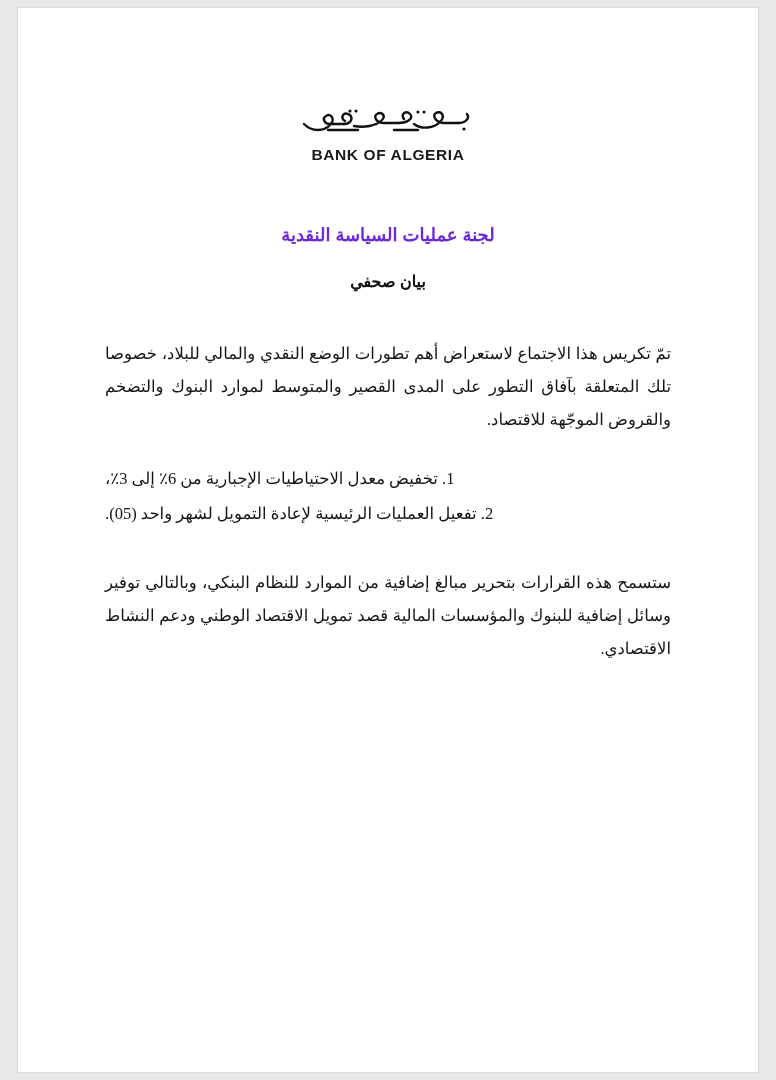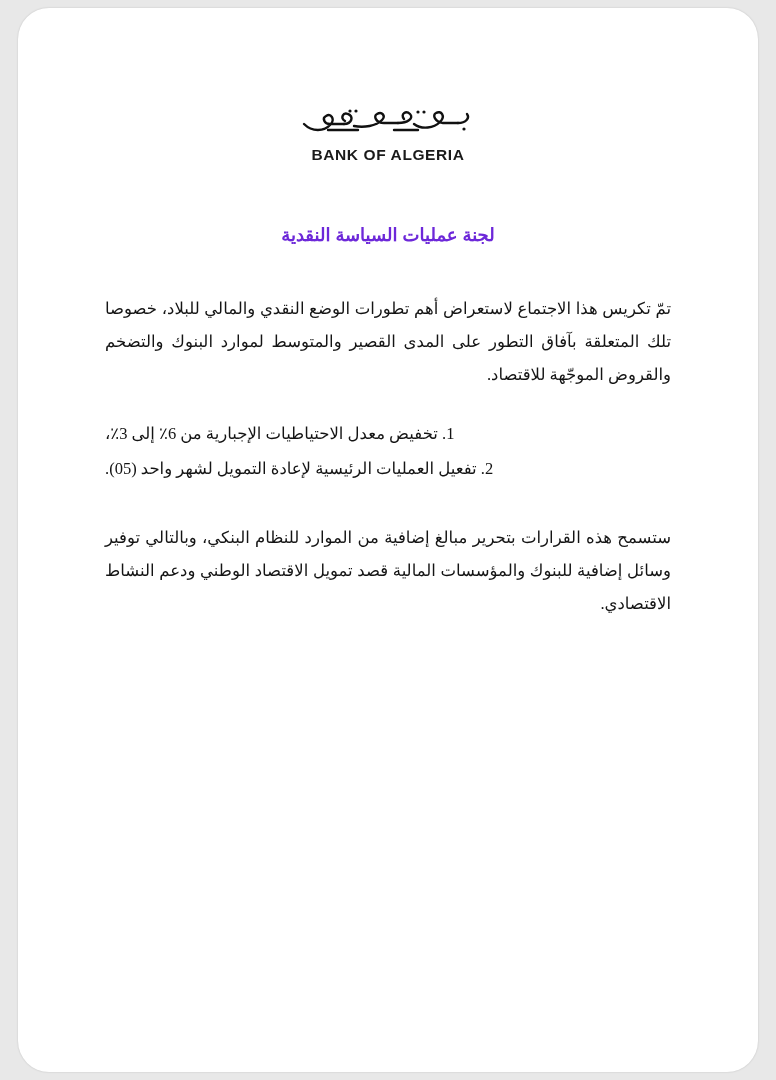--- a/index.html
+++ b/index.html
@@ -16,21 +16,20 @@
   .page {
     position: absolute;
     left: 18px;
     top: 8px;
     width: 740px;
     height: 1064px;
     background: #ffffff;
     box-sizing: border-box;
     padding: 0;
     box-shadow: 0 0 2px rgba(0,0,0,0.18);
-    border-radius: 31px;
   }
   .letterhead {
     text-align: center;
     padding-top: 96px;
   }
   .logo-wrap {
     display: block;
     margin: 0 auto;
     width: 180px;
     height: 34px;
@@ -125,20 +124,21 @@
           <circle cx="120" cy="8" r="1.6"></circle>
           <circle cx="126" cy="8" r="1.6"></circle>
           <circle cx="166" cy="25" r="1.6"></circle>
         </g>
       </svg>
     </span>
     <div class="bank-name">BANK OF ALGERIA</div>
   </div>
 
   <div class="doc-title">لجنة عمليات السياسة النقدية</div>
+  <div class="doc-subtitle">بيان صحفي</div>
 
   <div class="body-wrap">
     <p class="para">تمّ تكريس هذا الاجتماع لاستعراض أهم تطورات الوضع النقدي والمالي للبلاد، خصوصا تلك المتعلقة بآفاق التطور على المدى القصير والمتوسط لموارد البنوك والتضخم والقروض الموجّهة للاقتصاد.</p>
 
     <ol class="decisions">
       <li>1.  تخفيض معدل الاحتياطيات الإجبارية من 6٪ إلى 3٪،</li>
       <li>2.  تفعيل العمليات الرئيسية لإعادة التمويل لشهر واحد (05).</li>
     </ol>
 
     <p class="para">ستسمح هذه القرارات بتحرير مبالغ إضافية من الموارد للنظام البنكي، وبالتالي توفير وسائل إضافية للبنوك والمؤسسات المالية قصد تمويل الاقتصاد الوطني ودعم النشاط الاقتصادي.</p>

